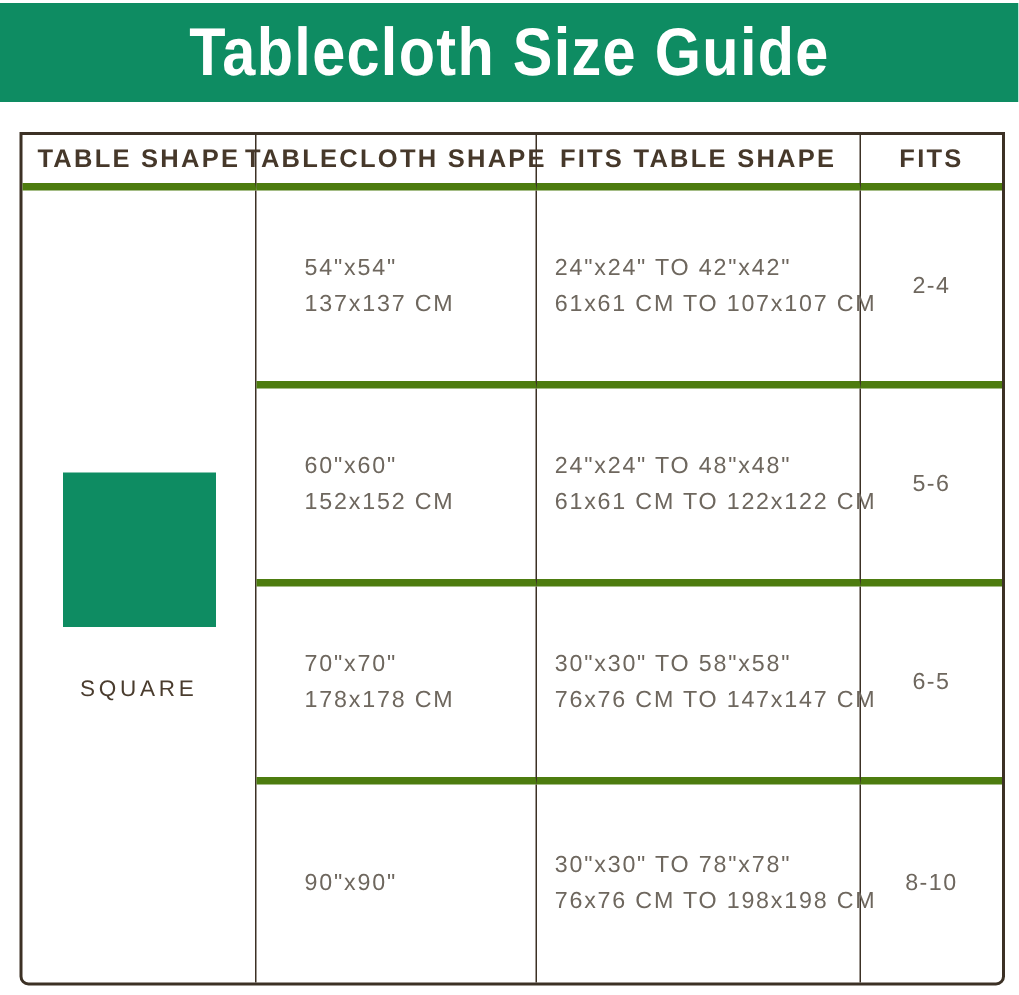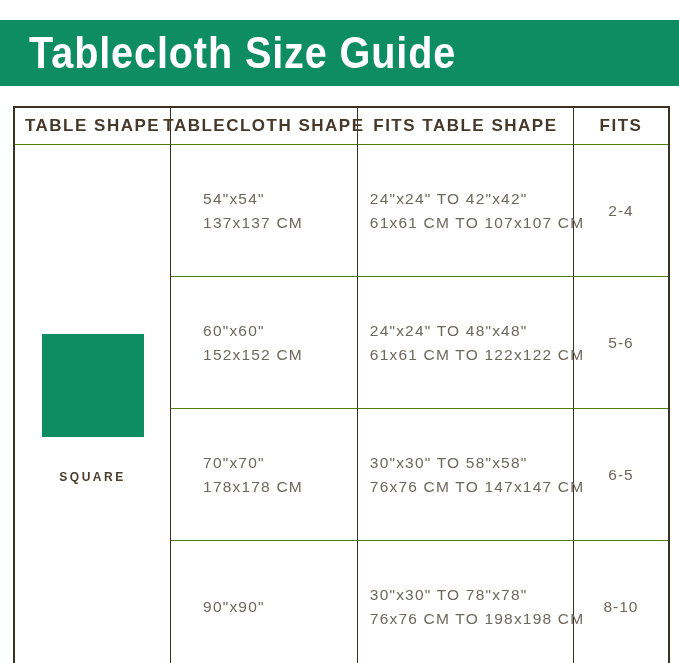--- a/index.html
+++ b/index.html
@@ -4,24 +4,24 @@
 <style>
   * { margin: 0; padding: 0; box-sizing: border-box; }
   html, body {
     width: 679px; height: 663px;
     background: #ffffff;
     font-family: "Liberation Sans", sans-serif;
     overflow: hidden;
   }
   
   .banner {
-    margin-top: 20px;
+    margin-top: 2px;
     width: 679px; height: 66px;
     background: #0E8C62;
-    display: flex; align-items: center; justify-content: flex-start;
+    display: flex; align-items: center; justify-content: center;
   }
   .banner h1 {
     color: #ffffff;
     font-size: 45px;
     font-weight: bold;
     letter-spacing: 1px;
     transform: scaleX(0.88);
     transform-origin: center;
     white-space: nowrap;
   }
@@ -31,21 +31,21 @@
     width: 657px; height: 569px;
     border: 2px solid #3C3125;
     border-radius: 0 0 6px 6px;
     display: grid;
     grid-template-columns: 23.9% 28.6% 33.1% 14.4%;
     grid-template-rows: 37px repeat(4, 1fr);
     background: #ffffff;
   }
   .cell {
     border-right: 1px solid #3C3125;
-    border-bottom: 1px solid #4d7c0f;
+    border-bottom: 5px solid #4d7c0f;
     display: flex;
     flex-direction: column;
     justify-content: center;
   }
   .cell.last-col { border-right: none; }
   .cell.last-row { border-bottom: none; }
   .header-cell {
     align-items: center;
     font-weight: bold;
     font-size: 17px;
@@ -60,24 +60,24 @@
     border-bottom: none;
     display: flex; flex-direction: column;
     align-items: center; justify-content: center;
   }
   .square-swatch {
     width: 102px; height: 103px;
     background: #0E8C62;
   }
   .shape-label {
     margin-top: 33px;
-    font-size: 12px;
+    font-size: 15px;
     letter-spacing: 2.5px;
     color: #4A3C2E;
-    font-weight: bold;
+    font-weight: normal;
   }
   
   .size-cell   { padding-left: 32px; }
   .fits-cell   { padding-left: 12px; }
   .seats-cell  { align-items: center; }
   .cell .line {
     font-size: 15.5px;
     line-height: 24px;
     letter-spacing: 1.2px;
     color: #6E675E;

